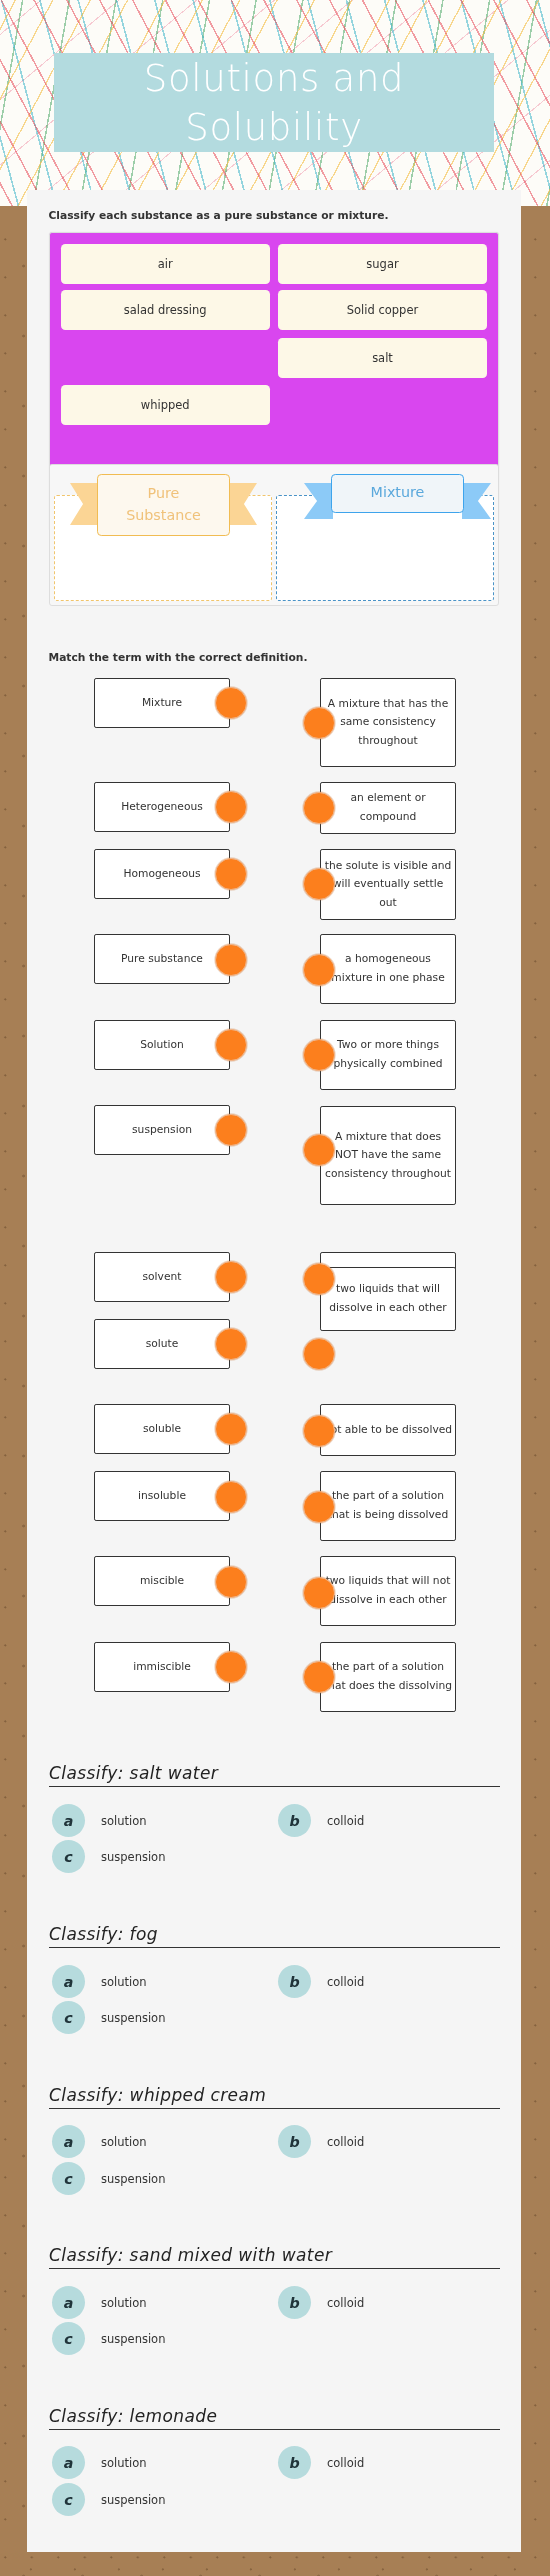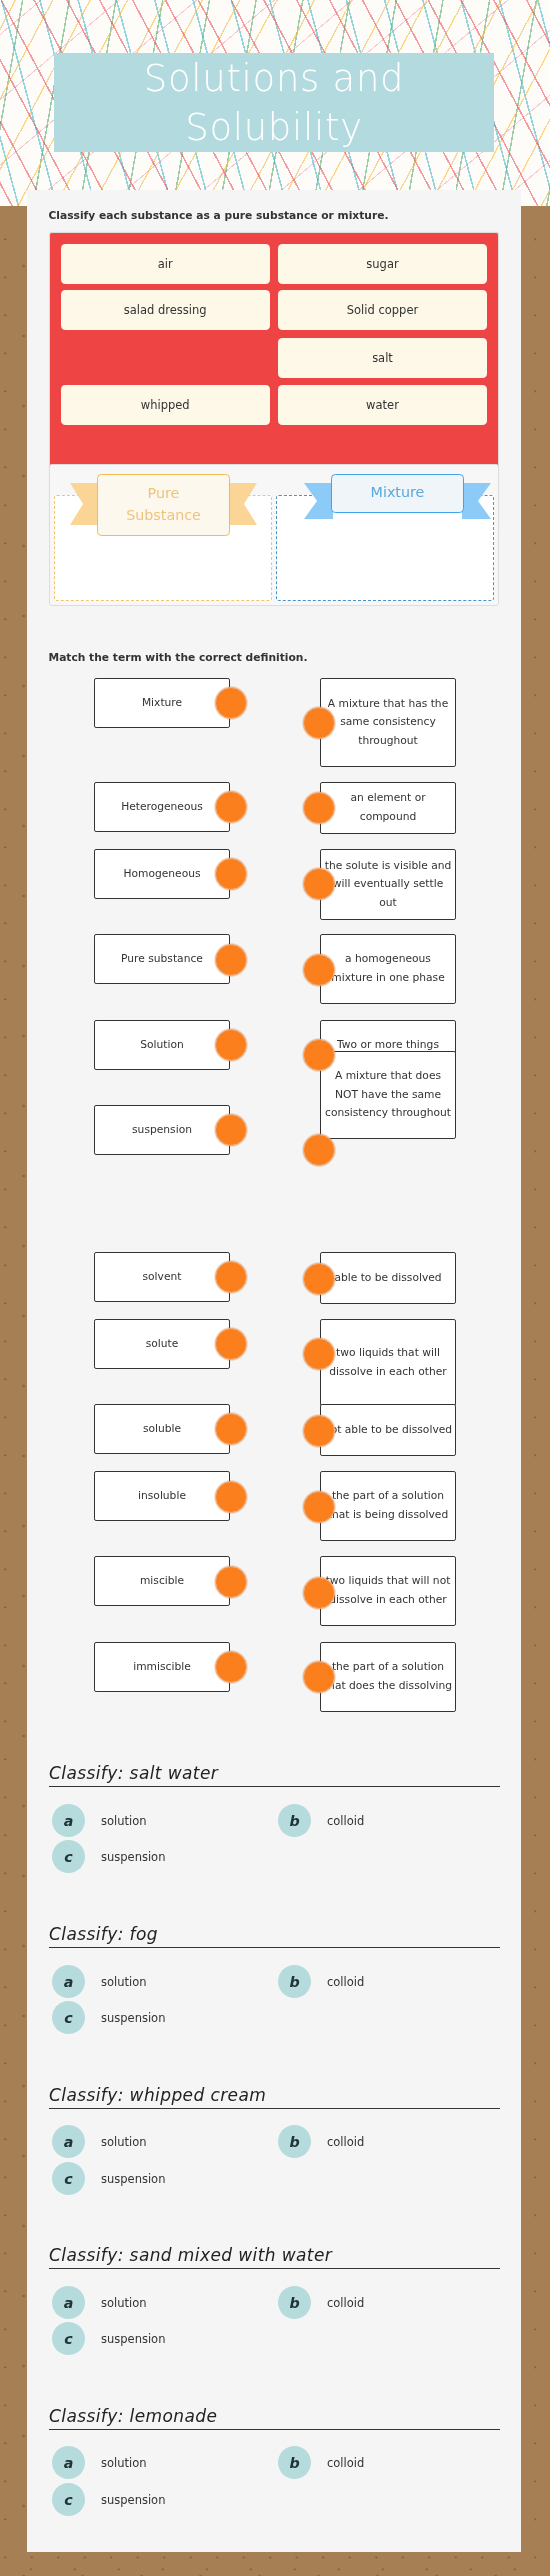--- a/index.html
+++ b/index.html
@@ -47,21 +47,21 @@
     position: absolute; left: 27px; top: 190px; width: 494px; height: 2362px;
     background: #f5f5f5;
   }
   .prompt {
     position: absolute; left: 21.5px;
     font-size: 10.7px; color: #333; font-weight: bold;
   }
   
   .chip-panel {
     position: absolute; left: 22px; top: 42px; width: 450px; height: 298px;
-    background: #ef4444; border: 0.7px solid #ddd; border-radius: 2.9px;
+    background: #d946ef; border: 0.7px solid #ddd; border-radius: 2.9px;
     box-shadow: 0 0.7px 1.4px rgba(0,0,0,0.08);
   }
   .chip {
     position: absolute; width: 209px; height: 40px;
     background: #fdf8e7; border-radius: 4.3px;
     display: flex; align-items: center; justify-content: center;
     font-size: 11.5px; color: #333; cursor: grab;
   }
   .bucket-wrap {
     position: absolute; left: 22px; top: 274px; width: 450px; height: 142px;
@@ -136,21 +136,20 @@
 <div class="card">
 
   <div class="prompt" style="top:19.3px">Classify each substance as a pure substance or mixture.</div>
   <div class="chip-panel">
     <div class="chip" style="left:10.7px;top:10.7px">air</div>
     <div class="chip" style="left:228px;top:10.7px">sugar</div>
     <div class="chip" style="left:10.7px;top:57px">salad dressing</div>
     <div class="chip" style="left:228px;top:57px">Solid copper</div>
     <div class="chip" style="left:228px;top:105px">salt</div>
     <div class="chip" style="left:10.7px;top:152px">whipped</div>
-    <div class="chip" style="left:228px;top:152px">water</div>
   </div>
 
   <div class="bucket-wrap">
     <div class="bucket pure"></div>
     <div class="bucket mix"></div>
     <div class="ribbon pure">
       <div class="tail l"></div>
       <div class="tail r"></div>
       <div class="box" style="padding:0 17px">Pure Substance</div>
     </div>
@@ -187,23 +186,23 @@
   <div class="dot" style="left:188px;top:1223px"></div>
   <div class="dot" style="left:188px;top:1291px"></div>
   <div class="dot" style="left:188px;top:1376px"></div>
   <div class="dot" style="left:188px;top:1461px"></div>
 
   <div class="def" style="top:488px;height:89px">A mixture that has the same consistency throughout</div>
   <div class="def" style="top:592px;height:52px">an element or compound</div>
   <div class="def" style="top:659px;height:71px">the solute is visible and will eventually settle out</div>
   <div class="def" style="top:744px;height:70px">a homogeneous mixture in one phase</div>
   <div class="def" style="top:830px;height:70px">Two or more things physically combined</div>
-  <div class="def" style="top:861px;height:88px">A mixture that does NOT have the same consistency throughout</div>
+  <div class="def" style="top:916px;height:99px">A mixture that does NOT have the same consistency throughout</div>
   <div class="def" style="top:1062px;height:52px">able to be dissolved</div>
-  <div class="def" style="top:1129px;height:87px">two liquids that will dissolve in each other</div>
+  <div class="def" style="top:1077px;height:64px">two liquids that will dissolve in each other</div>
   <div class="def" style="top:1214px;height:52px">not able to be dissolved</div>
   <div class="def" style="top:1281px;height:70px">the part of a solution that is being dissolved</div>
   <div class="def" style="top:1366px;height:70px">two liquids that will not dissolve in each other</div>
   <div class="def" style="top:1452px;height:70px">the part of a solution that does the dissolving</div>
 
   <div class="dot" style="left:276px;top:517px"></div>
   <div class="dot" style="left:276px;top:602px"></div>
   <div class="dot" style="left:276px;top:678px"></div>
   <div class="dot" style="left:276px;top:764px"></div>
   <div class="dot" style="left:276px;top:849px"></div>

